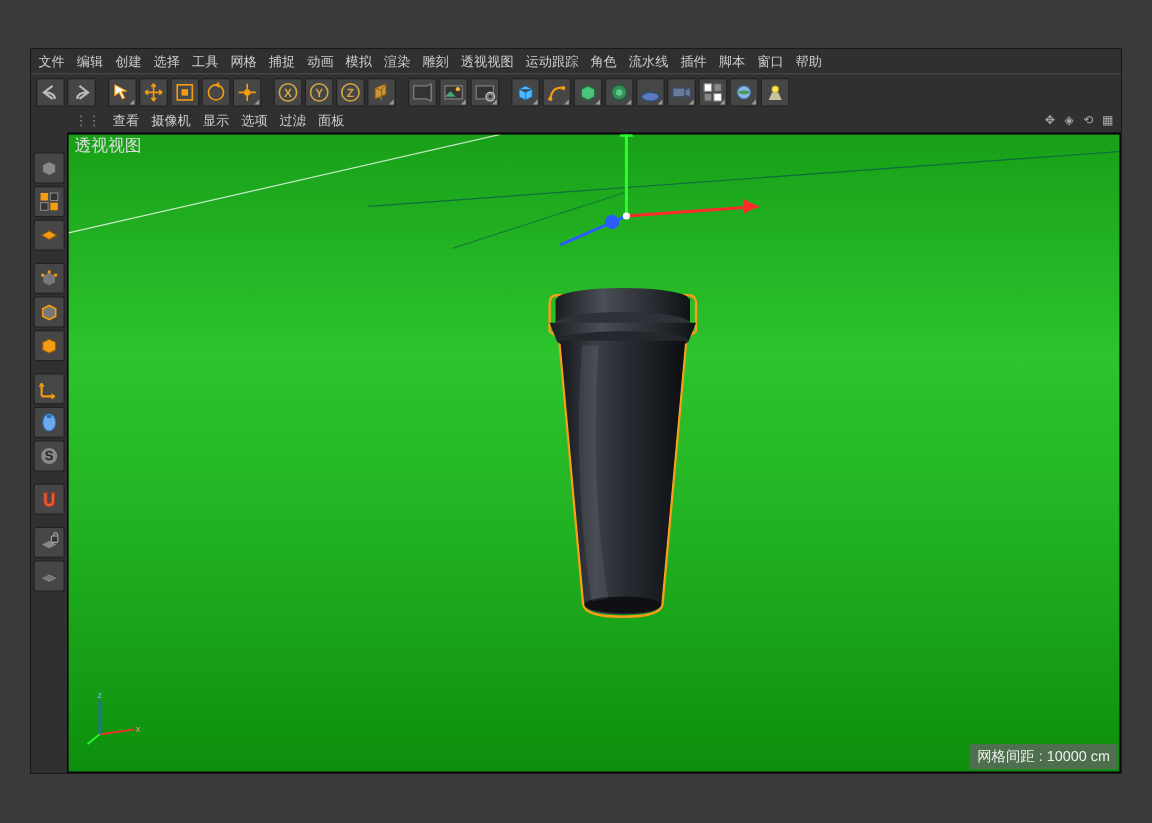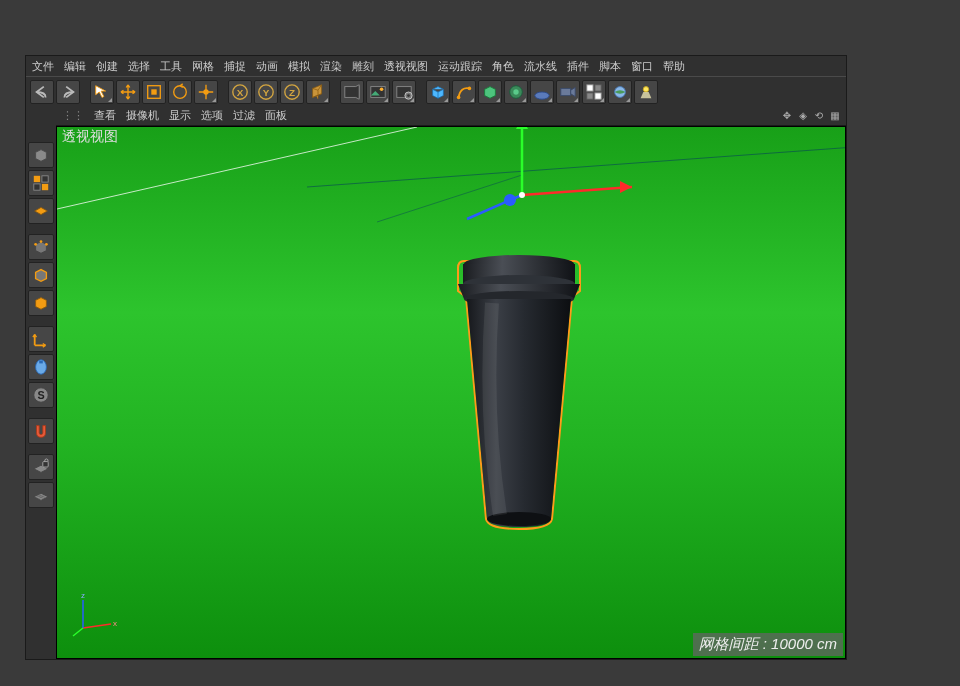--- a/index.html
+++ b/index.html
@@ -1,17 +1,17 @@
 <!DOCTYPE html>
 <html><head>
 <meta charset="utf-8">
 <style>
   * { box-sizing: border-box; margin: 0; padding: 0; font-family: "Microsoft YaHei", Arial, sans-serif; }
   body { background: #3a3a3a; width: 960px; height: 686px; overflow: hidden; position: relative; }
-  .app-window { position: absolute; left: 25px; top: 55px; width: 822px; height: 605px; background: #303030; border: 1px solid #1a1a1a; }
+  .app-window { position: absolute; left: 25px; top: 40px; width: 910px; height: 605px; background: #303030; border: 1px solid #1a1a1a; }
   .menu-bar { height: 20px; background: #303030; display: flex; align-items: center; padding: 0 6px; gap: 10px; font-size: 11px; color: #ccc; }
   .menu-bar span { cursor: default; }
   .toolbar { height: 30px; background: #303030; border-top: 1px solid #4a4a4a; display: flex; align-items: center; padding: 0 4px; gap: 3px; }
   .tb-group { display: flex; gap: 2px; align-items: center; }
   .tb-btn { width: 24px; height: 24px; background: #464646; border: 1px solid #222; border-radius: 2px; display: flex; align-items: center; justify-content: center; position: relative; }
   .tb-btn svg { width: 18px; height: 18px; }
   .corner { position: absolute; bottom: 1px; right: 1px; width: 0; height: 0; border-left: 4px solid transparent; border-bottom: 4px solid #999; }
   .divider { width: 4px; }
   .main-area { position: absolute; top: 50px; left: 0; right: 0; bottom: 0; display: flex; }
   .left-toolbar { width: 30px; background: #303030; display: flex; flex-direction: column; align-items: center; padding-top: 4px; gap: 2px; }
@@ -19,21 +19,21 @@
   .lt-sep { height: 6px; }
   .viewport-wrap { flex: 1; display: flex; flex-direction: column; background: #303030; position: relative; }
   .viewport-menu { height: 20px; display: flex; align-items: center; gap: 10px; padding: 0 6px; font-size: 11px; color: #ccc; border-bottom: 1px solid #1a1a1a; position: relative; }
   .vp-icons { position: absolute; right: 4px; top: 2px; display: flex; gap: 2px; }
   .vp-icons .ic { width: 14px; height: 14px; display:flex; align-items:center; justify-content:center; color:#aaa; font-size:10px;}
   .viewport-label { position: absolute; left: 36px; top: 72px; font-size: 14px; color: #ddd; z-index: 5; }
   .viewport { flex: 1; background: linear-gradient(to bottom, #18a018 0%, #2dc42d 35%, #22b322 60%, #0d8f0d 100%); position: relative; overflow: hidden; border: 1px solid #000; }
   .gizmo { position: absolute; left: 465px; top: 20px; z-index: 3; }
   .cup-highlight { position: absolute; left: 387px; top: 126px; width: 150px; height: 280px; z-index:2; }
   .mini-axis { position: absolute; left: 14px; bottom: 14px; z-index: 4; }
-  .status-bar { position: absolute; right: 2px; bottom: 2px; background: rgba(100,100,100,0.75); color: #eee; font-size: 15px; padding: 2px 6px; z-index: 5; font-style: italic; }
+  .status-bar { position: absolute; right: 2px; bottom: 2px; background: rgba(100,100,100,0.75); color: #eee; font-size: 12px; padding: 2px 6px; z-index: 5; }
   .head-icon { width: 28px; height: 28px; background: #464646; border:1px solid #222; border-radius:2px; display:flex; align-items:center; justify-content:center; position:absolute; left:2px; top:52px;}
 </style>
 </head>
 <body>
 
 <div class="app-window">
 
   <div class="menu-bar">
     <span>文件</span>
     <span>编辑</span>

